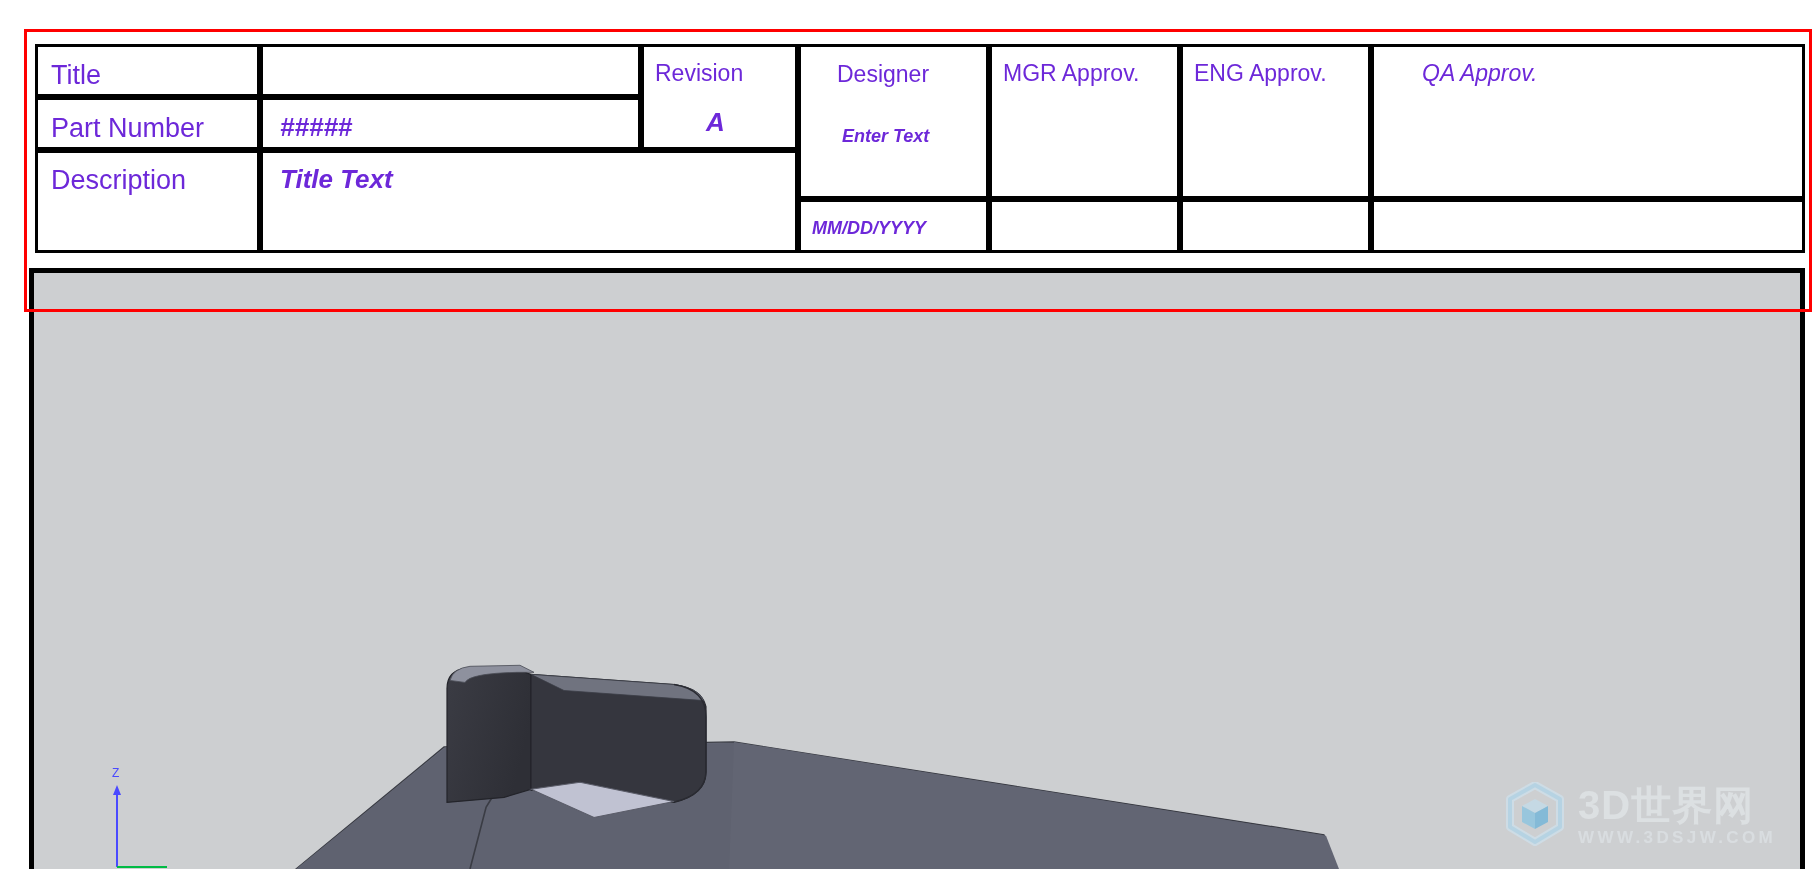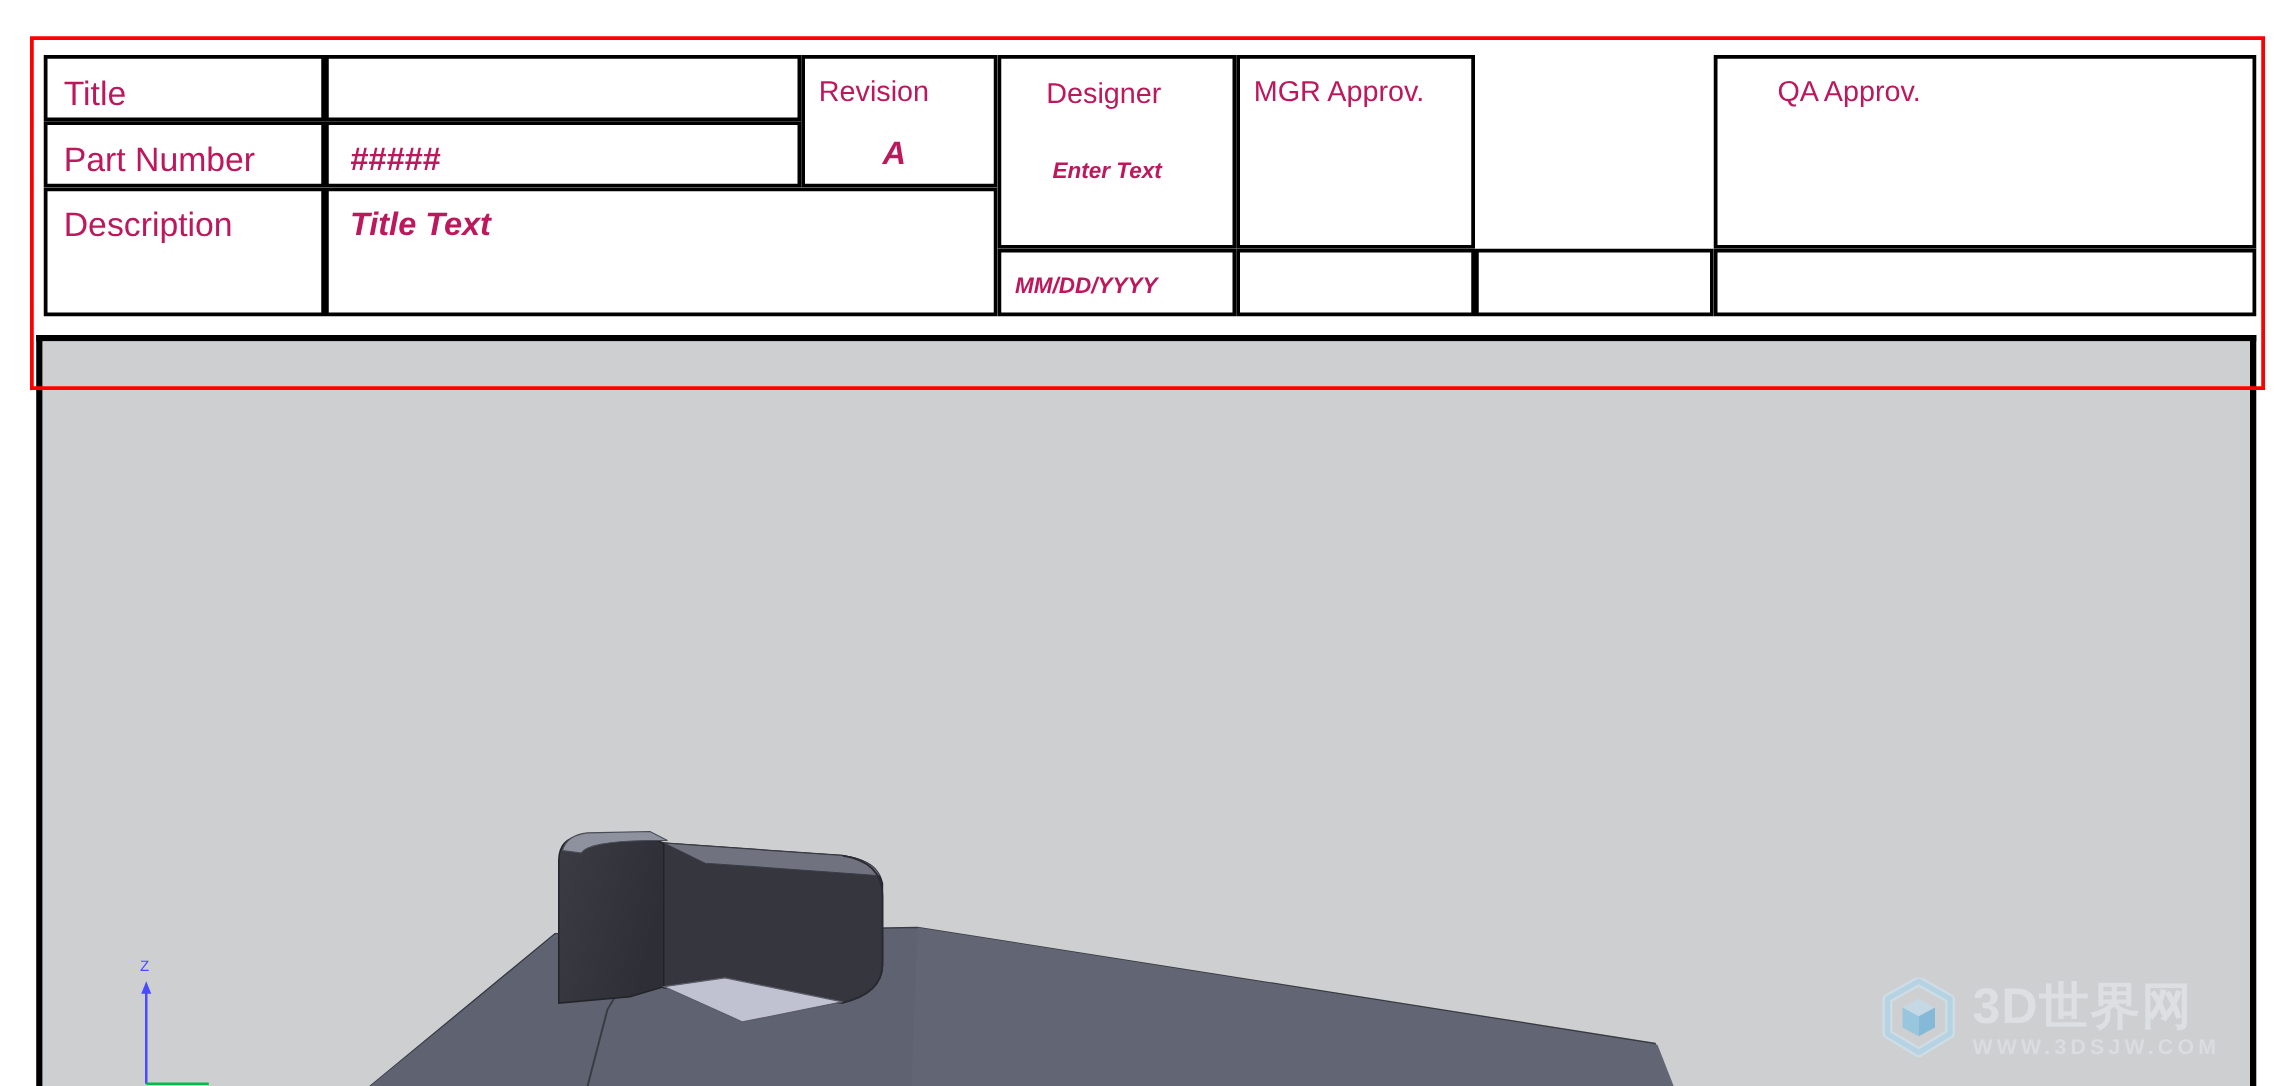--- a/index.html
+++ b/index.html
@@ -46,21 +46,21 @@
   .cell {
     position: absolute;
     box-sizing: border-box;
     border: 3px solid #000000;
     background: #ffffff;
     overflow: hidden;
   }
 
   .lbl {
     position: absolute;
-    color: #be185d;
+    color: #6d28d9;
     white-space: nowrap;
     line-height: 1;
   }
 
   
   .label-text {
     font-size: 27px;
     font-weight: 400;
     letter-spacing: 0px;
   }
@@ -216,26 +216,30 @@
     </div>
 
     <div class="cell" style="left:763px; top:155px; width:191px; height:54px;">
       <span class="lbl small-italic" style="left:11px; top:17px;">MM/DD/YYYY</span>
     </div>
 
     <div class="cell" style="left:954px; top:155px; width:191px; height:54px;">
       <span class="lbl small-italic" style="left:11px; top:17px;"></span>
     </div>
 
+    <div class="cell" style="left:1145px; top:0px; width:191px; height:155px;">
+      <span class="lbl centered-label" style="left:11px; top:15px;">ENG Approv.</span>
+      <span class="lbl small-italic" style="left:11px; top:80px;"></span>
+    </div>
 
     <div class="cell" style="left:1145px; top:155px; width:191px; height:54px;">
       <span class="lbl small-italic" style="left:11px; top:17px;"></span>
     </div>
 
-    <div class="cell" style="left:1336px; top:0px; width:434px; height:155px;">
+    <div class="cell" style="left:1336px; top:0px; width:434px; height:155px;font-style:italic;">
       <span class="lbl centered-label" style="left:48px; top:15px;">QA Approv.</span>
       <span class="lbl small-italic" style="left:48px; top:80px;"></span>
     </div>
 
     <div class="cell" style="left:1336px; top:155px; width:434px; height:54px;">
       <span class="lbl small-italic" style="left:11px; top:17px;"></span>
     </div>
 
   </div>
 

